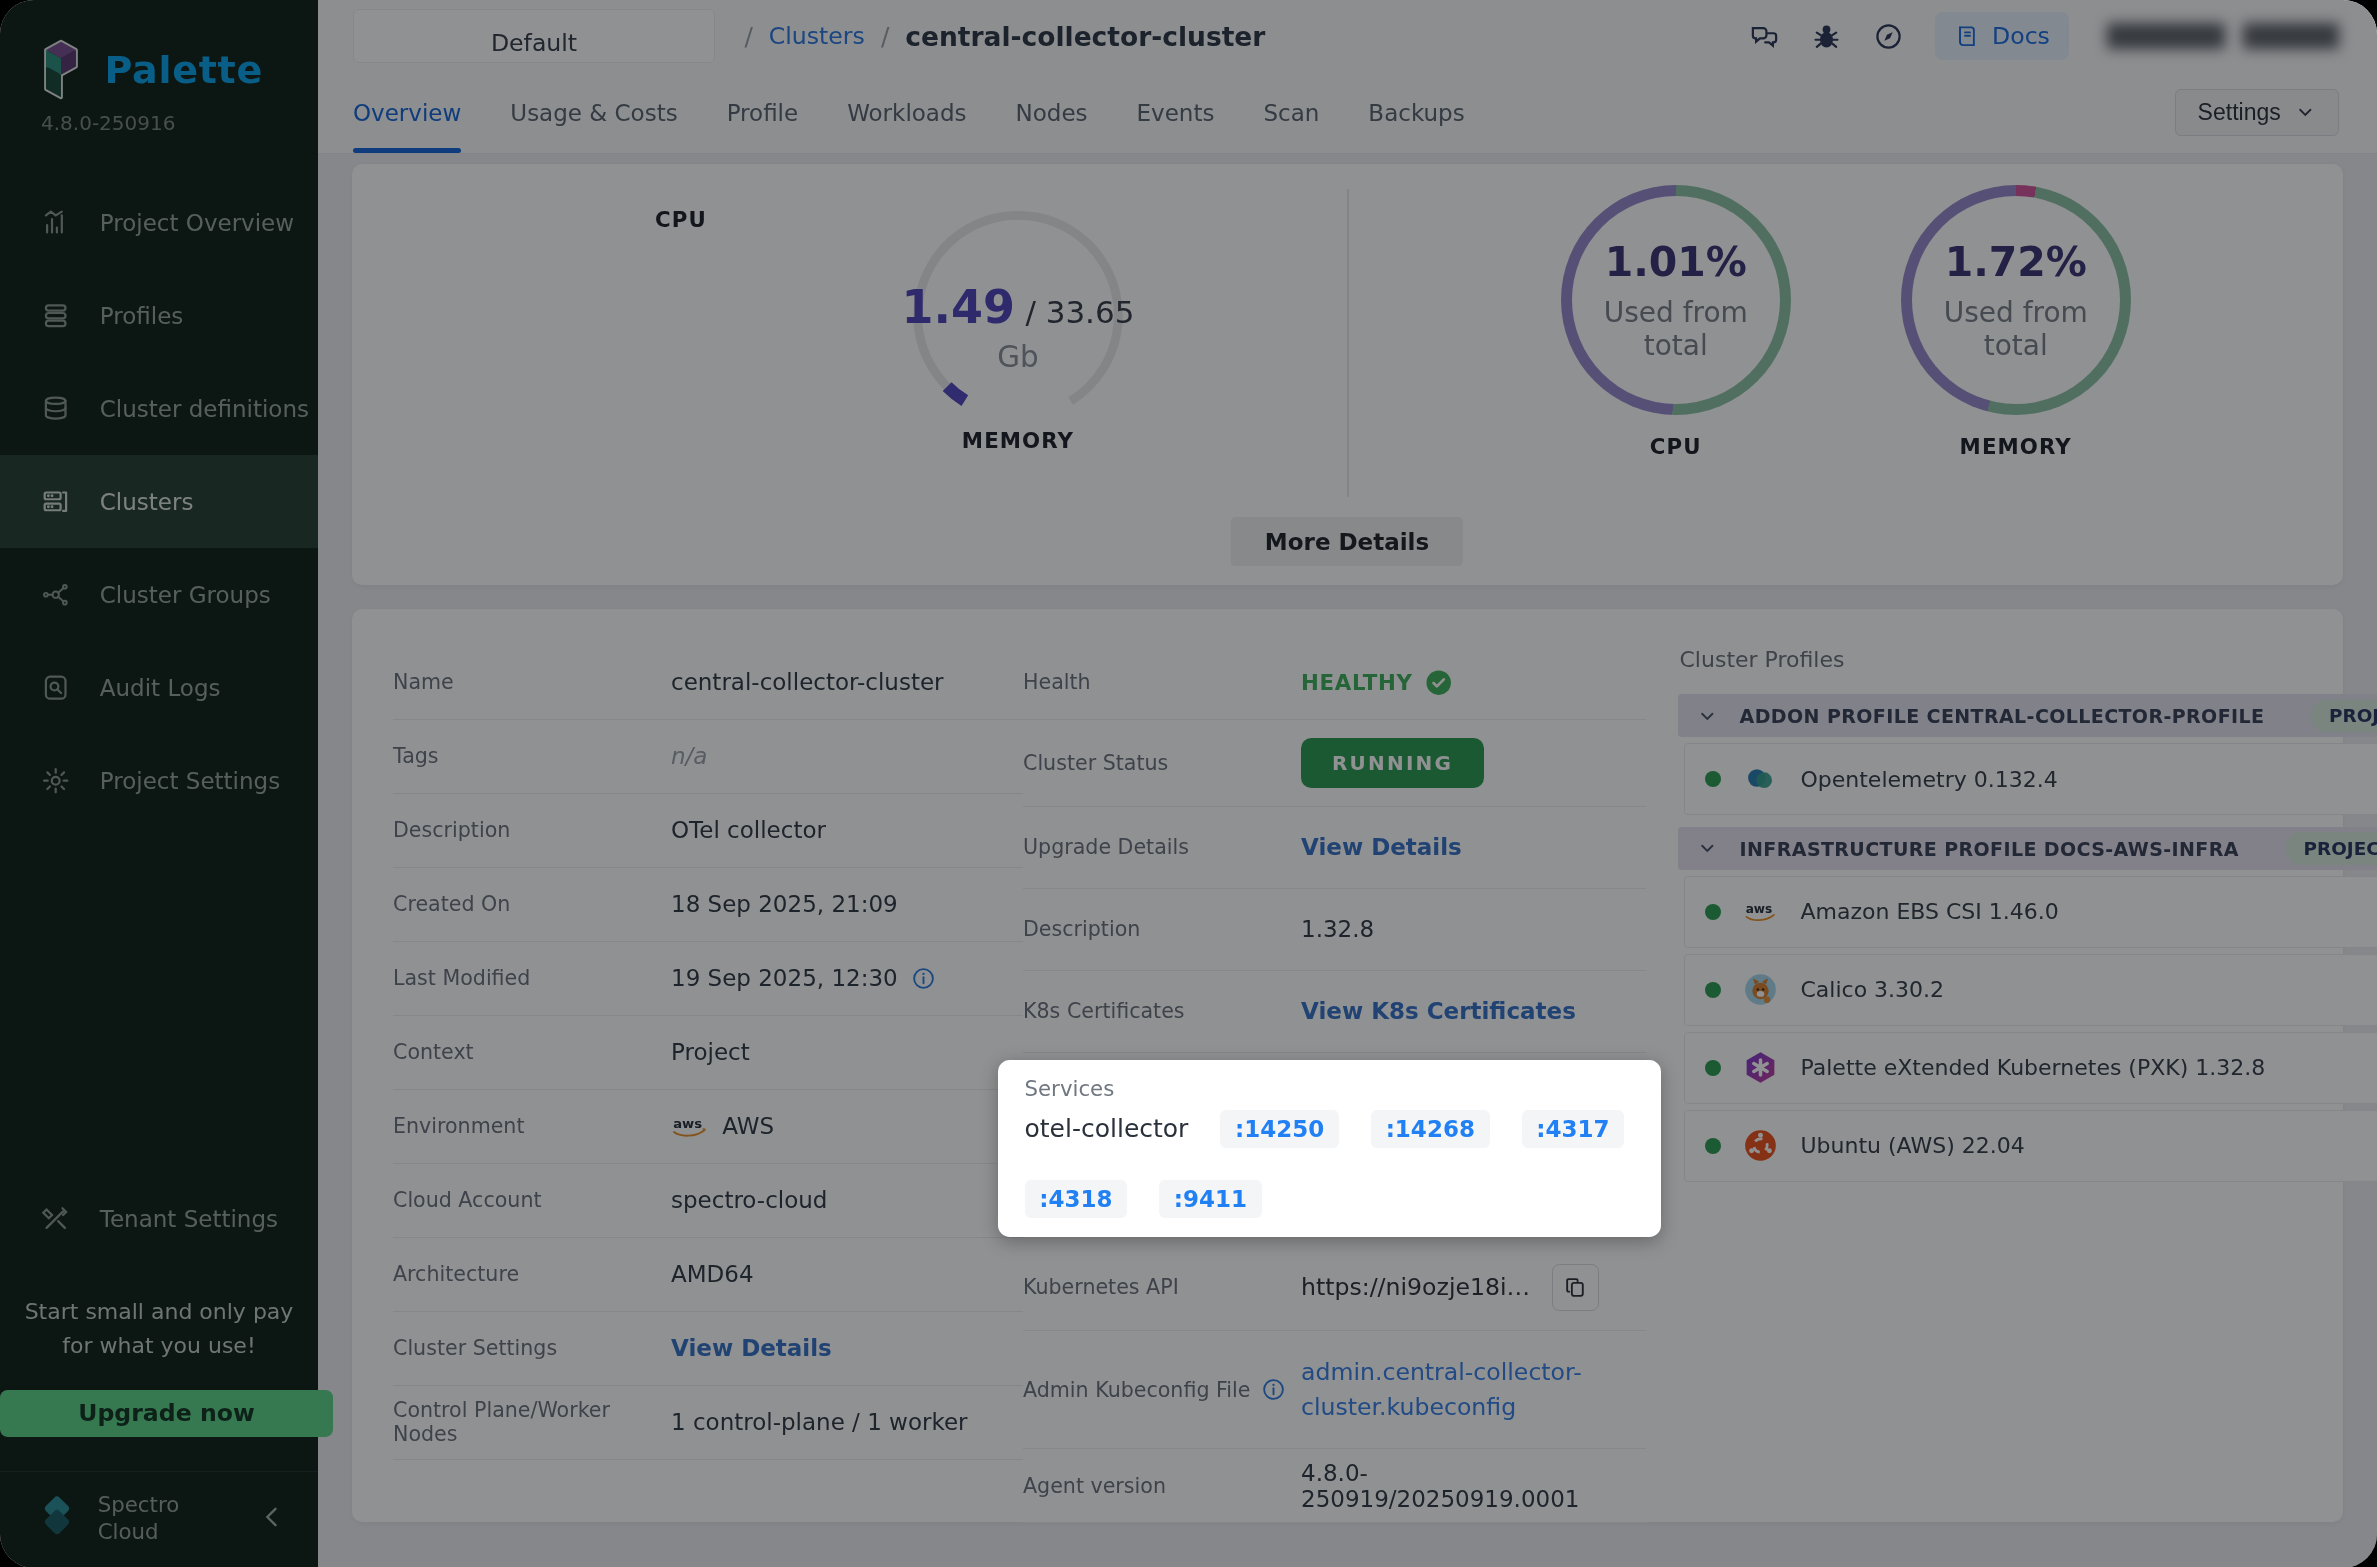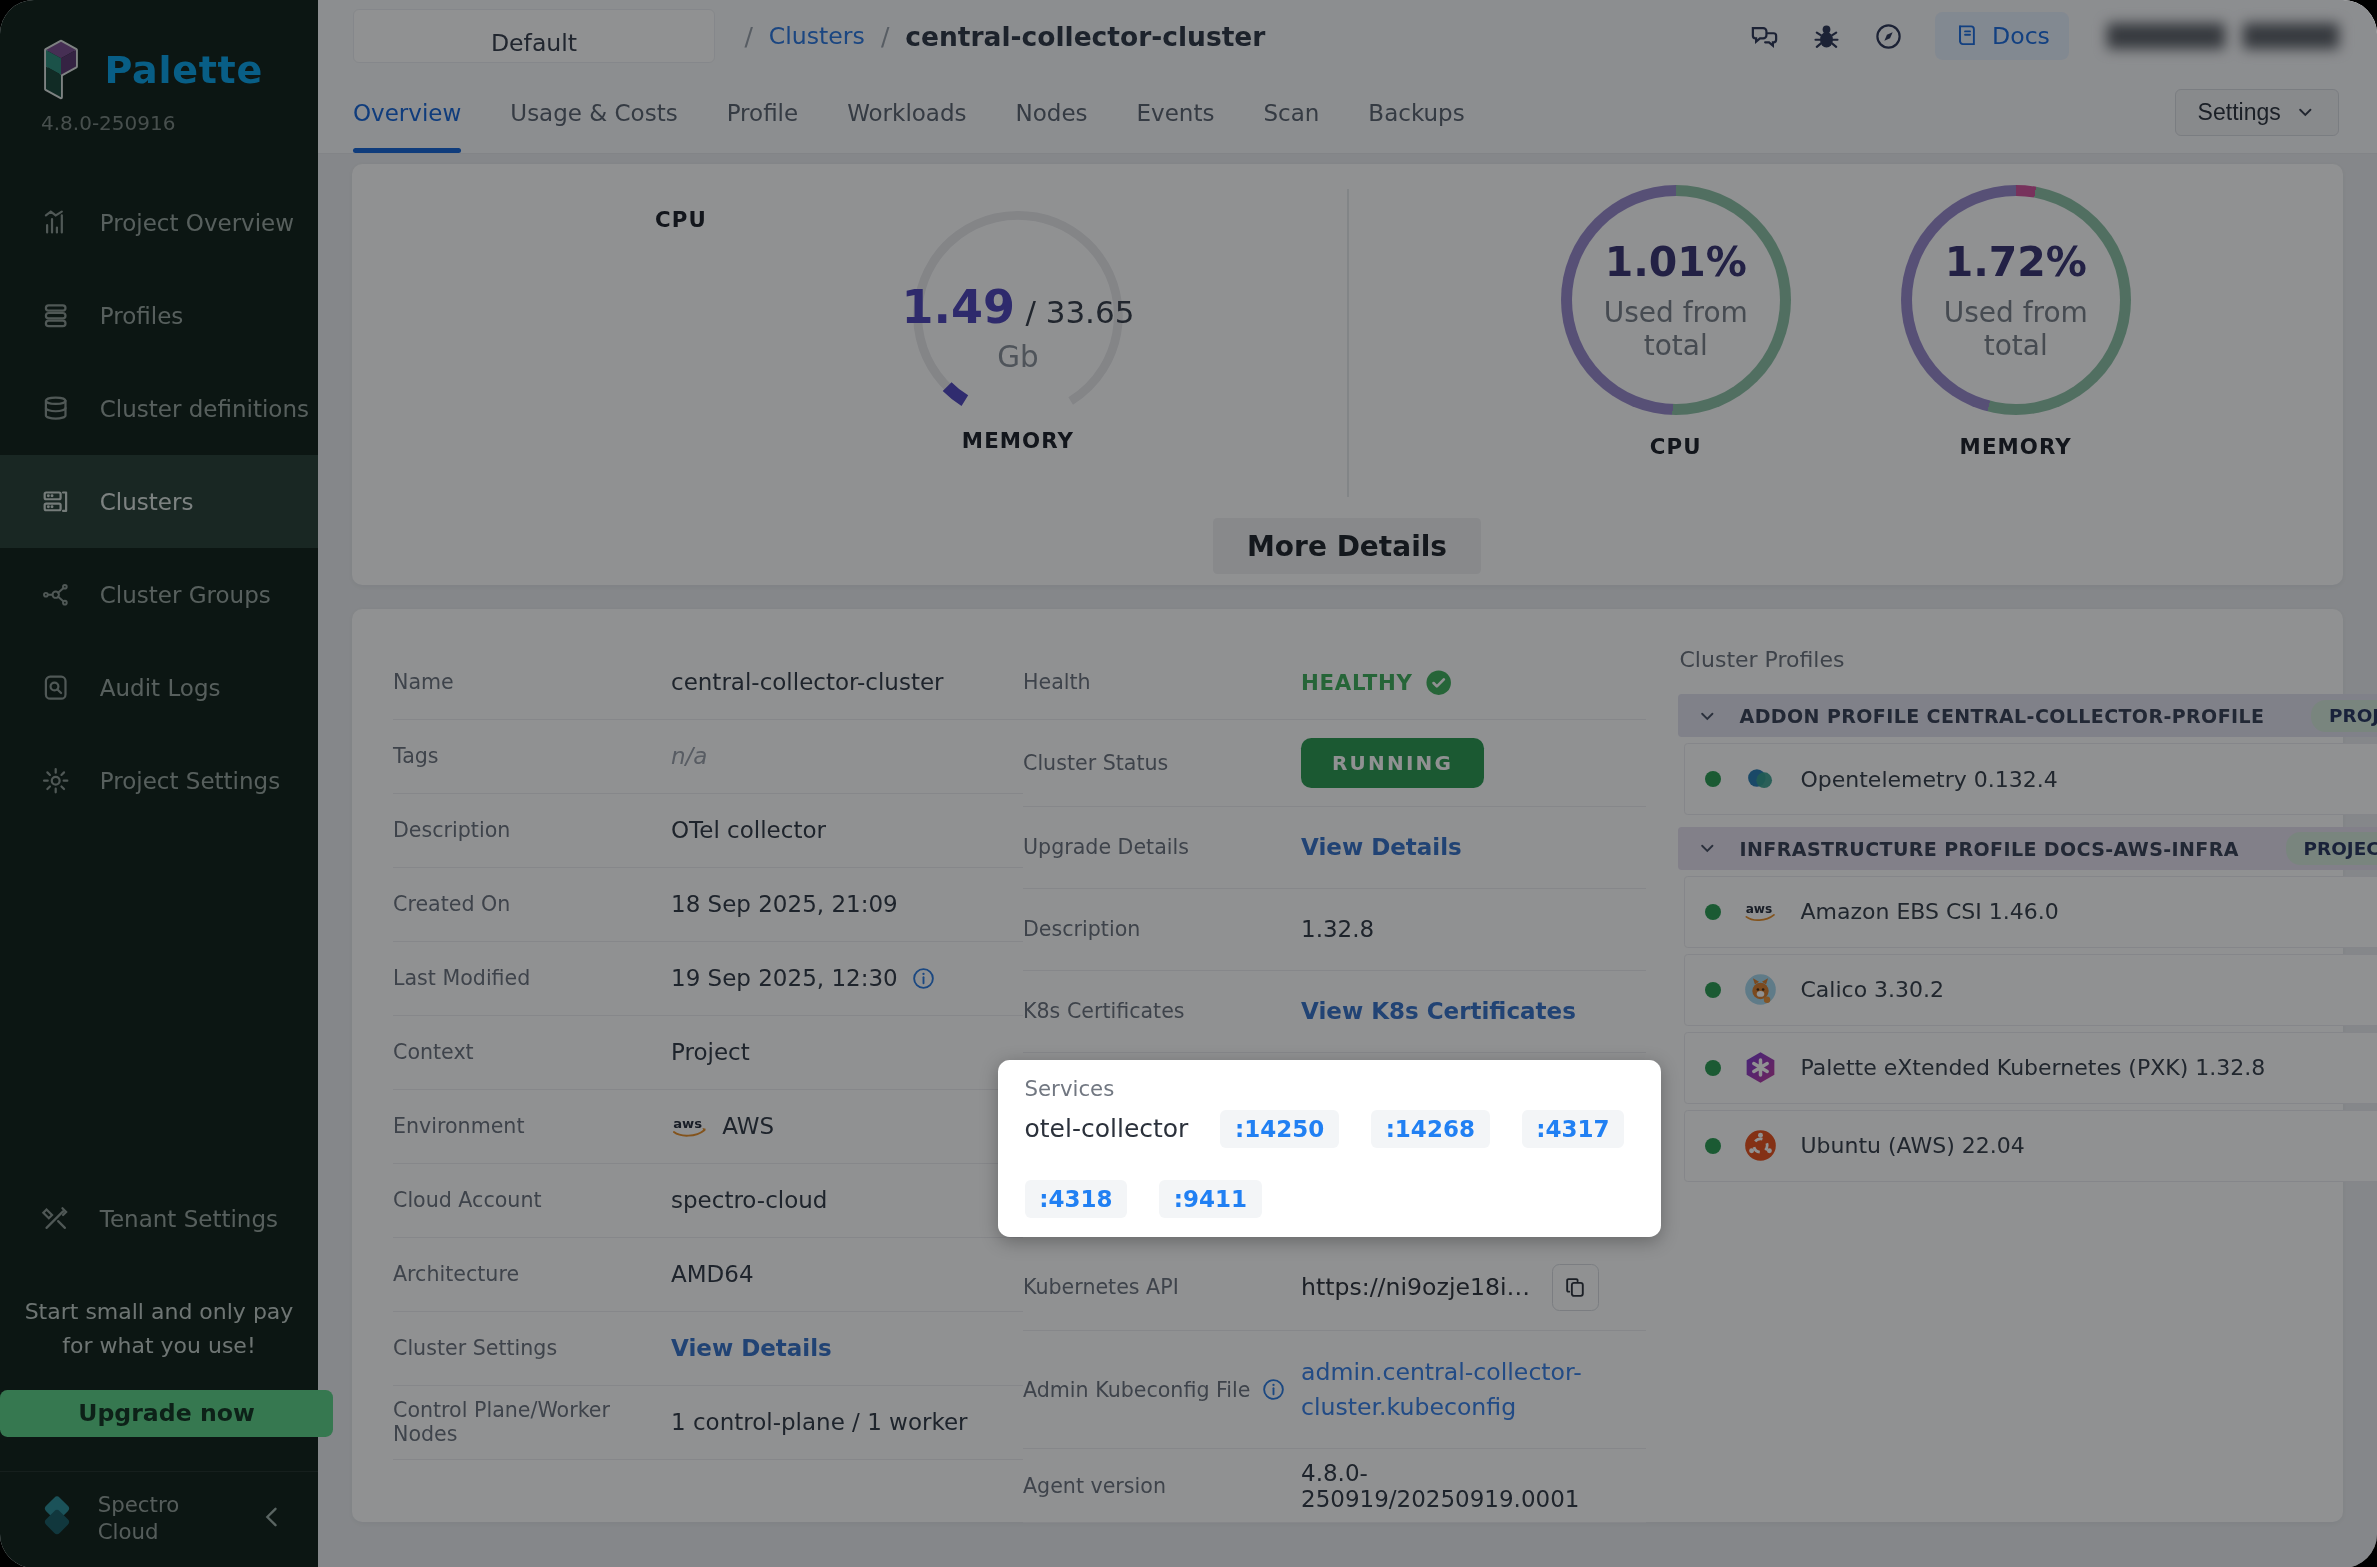--- a/index.html
+++ b/index.html
@@ -33,21 +33,21 @@
   .project-select{display:flex;align-items:center;gap:19px;width:362px;height:54px;background:#ffffff;border:0.7px solid #eceef2;border-radius:5.9px;padding:0 16px;cursor:pointer;flex-direction:column;}
   .project-select .picon{width:32px;height:32px;color:#3a4254;}
   .project-select .plabel{font-size:23.6px;color:#39414f;}
   .project-select .chev{margin-left:auto;color:#9aa0aa;width:22px;height:22px;}
   .breadcrumb{display:flex;align-items:center;gap:16px;margin-left:29.4px;font-size:23.6px;}
   .bc-sep{color:#9aa2ac;font-size:25px;}
   .bc-link{color:#2f7ae0;cursor:pointer;}
   .bc-current{color:#323b49;font-size:26.5px;font-weight:600;}
   .topbar-right{margin-left:auto;display:flex;align-items:center;gap:31px;}
   .tb-icon{width:31px;height:31px;color:#303a5a;cursor:pointer;}
-  .docs-pill{display:flex;gap:11.8px;background:#e7f0fd;border-radius:7.4px;padding:10.3px 19px;color:#1f6fe0;font-size:23.6px;cursor:pointer;}
+  .docs-pill{display:flex;align-items:center;gap:11.8px;background:#e7f0fd;border-radius:7.4px;padding:10.3px 19px;color:#1f6fe0;font-size:23.6px;cursor:pointer;}
   .docs-pill svg{width:26.5px;height:26.5px;}
   .blur-user{display:flex;gap:17.7px;margin-left:7.4px;cursor:pointer;}
   .blur-user i{display:block;width:118px;height:26.5px;background:#60646b;filter:blur(6.6px);border-radius:2.9px;}
   .blur-user i:last-child{width:96px;}
 
   .tabsrow{height:82px;background:#f8f9fb;display:flex;align-items:center;padding:0 38px 0 35px;gap:49px;border-bottom:1.5px solid #e6e8ec;flex:none;}
   .tab{height:100%;display:flex;align-items:center;font-size:23px;color:#5d6673;position:relative;cursor:pointer;white-space:nowrap;}
   .tab.active{color:#1a68d8;}
   .tab.active::after{content:"";position:absolute;left:0;right:0;bottom:0;height:5.2px;background:#1a68d8;border-radius:2.9px;}
   .settings-btn{margin-left:auto;display:flex;align-items:center;gap:14.7px;height:47px;padding:0 22px;background:#f1f2f4;border:1.5px solid #d8dbe0;border-radius:5.9px;font-size:23px;color:#2f3641;cursor:pointer;}
@@ -72,21 +72,21 @@
   .donuts{flex:1;display:flex;justify-content:center;gap:110px;padding-top:20.6px;}
   .donut-block{width:230px;text-align:center;}
   .donut{position:relative;width:230px;height:230px;border-radius:50%;}
   .donut::after{content:"";position:absolute;inset:11px;background:#fff;border-radius:50%;}
   .donut-cpu{background:conic-gradient(from 0deg,#8fc3a8 0 50.5%,#9a8cce 50.5% 100%);}
   .donut-mem{background:conic-gradient(from 0deg,#d2579f 0 2.8%,#8fc3a8 2.8% 54%,#9a8cce 54% 100%);}
   .donut-text{position:absolute;inset:11px;z-index:2;display:flex;flex-direction:column;align-items:center;justify-content:center;gap:10.3px;}
   .dpct{font-size:41px;font-weight:700;color:#3d3877;}
   .dcap{font-size:28px;color:#7b828c;}
   .donut-label{margin-top:19px;font-size:21.3px;font-weight:700;color:#20252d;letter-spacing:1.1px;}
-  .more-details{position:absolute;left:995px;transform:translateX(-50%);bottom:11px;background:#f1f1f3;border:none;border-radius:4.4px;padding:11.8px 34px;font-size:28px;font-weight:600;color:#23282f;font-family:inherit;cursor:pointer;text-align:right;}
+  .more-details{position:absolute;left:995px;transform:translateX(-50%);bottom:19px;background:#f1f1f3;border:none;border-radius:4.4px;padding:11.8px 34px;font-size:23px;font-weight:600;color:#23282f;font-family:inherit;cursor:pointer;text-align:right;}
 
   
   .card-details{margin-top:23.6px;height:913px;padding:37px 41px;display:grid;grid-template-columns:630px 623px 1fr;}
   .drow{display:flex;align-items:center;min-height:74px;border-bottom:0.7px solid #ededf0;padding-right:47px;}
   .dlabel{width:278px;flex:none;font-size:20.6px;color:#6e7580;display:flex;align-items:center;gap:10.3px;}
   .dvalue{font-size:23px;color:#353d49;display:flex;align-items:center;gap:13.2px;min-width:0;}
   .dvalue.na{color:#9ba1ab;font-style:italic;}
   .link{color:#3a74c9;font-weight:600;cursor:pointer;}
   .link.bright{color:#3b82e8;font-weight:400;}
   .healthy{color:#43b05f;font-weight:700;letter-spacing:0.7px;font-size:21.3px;display:flex;align-items:center;gap:11.8px;}

